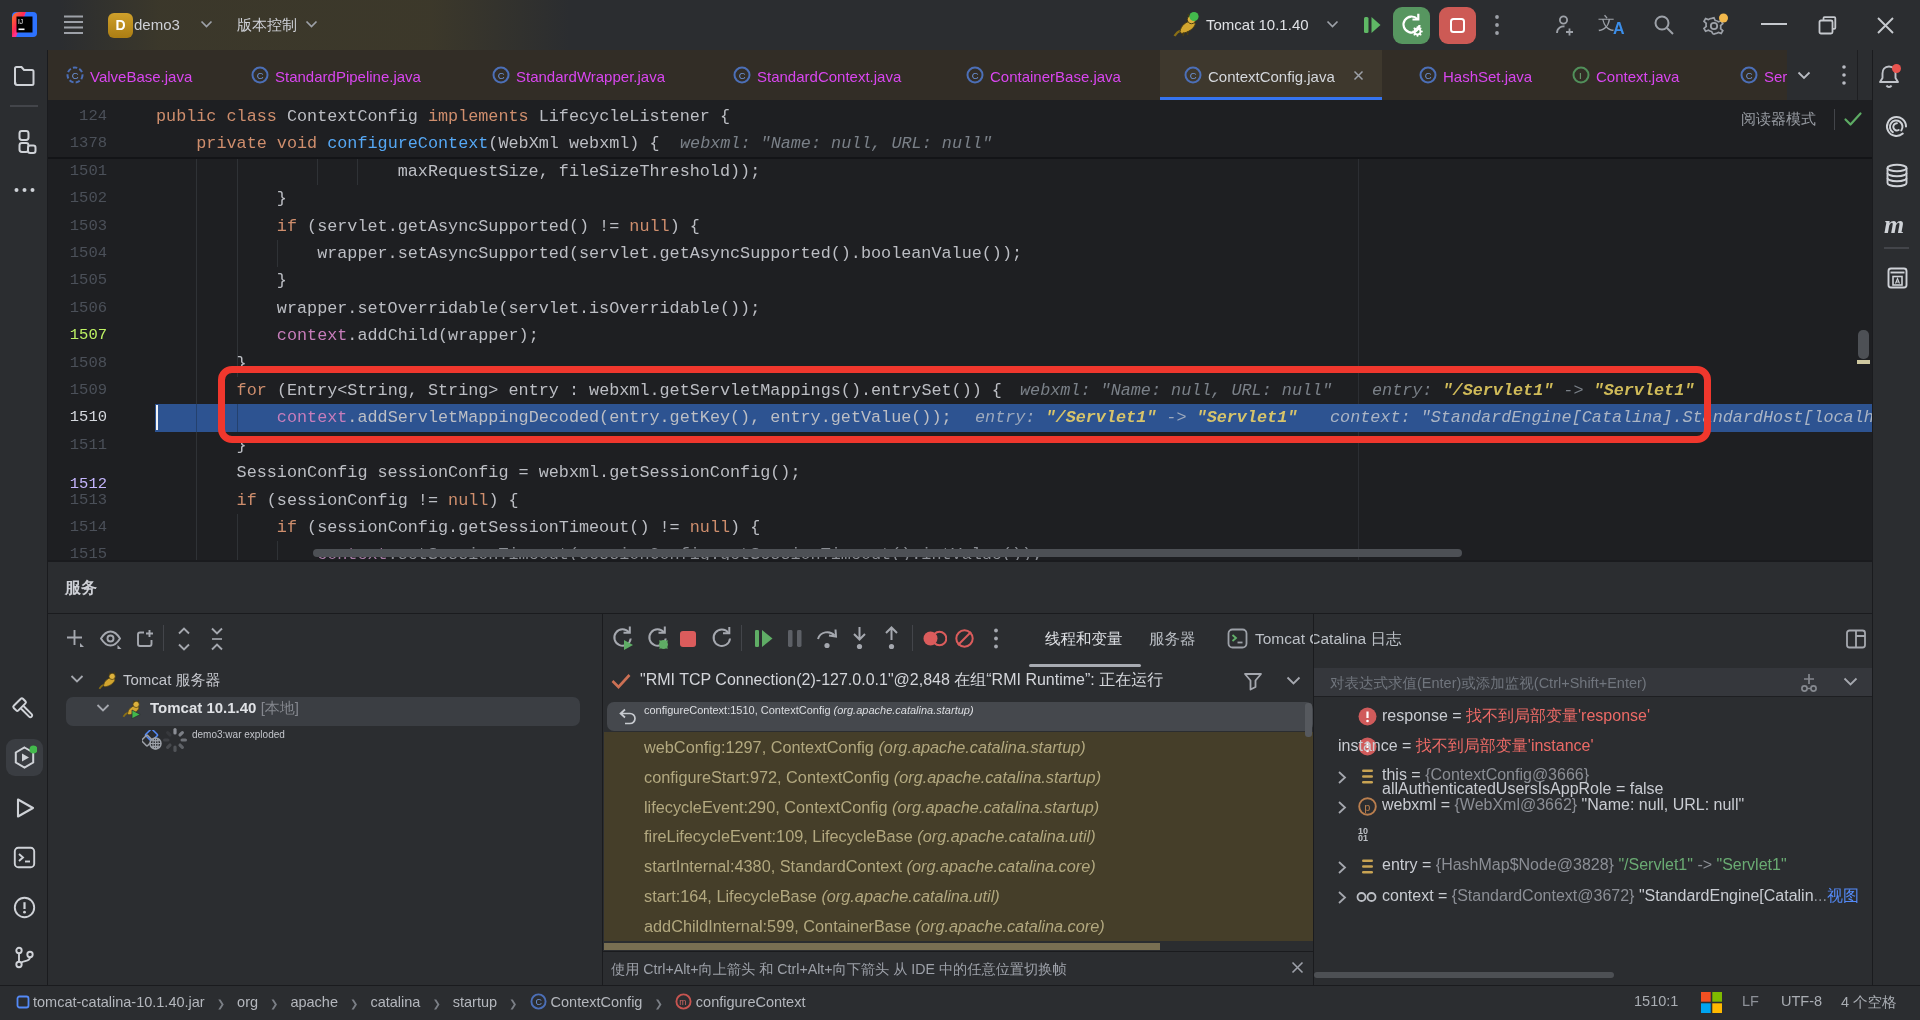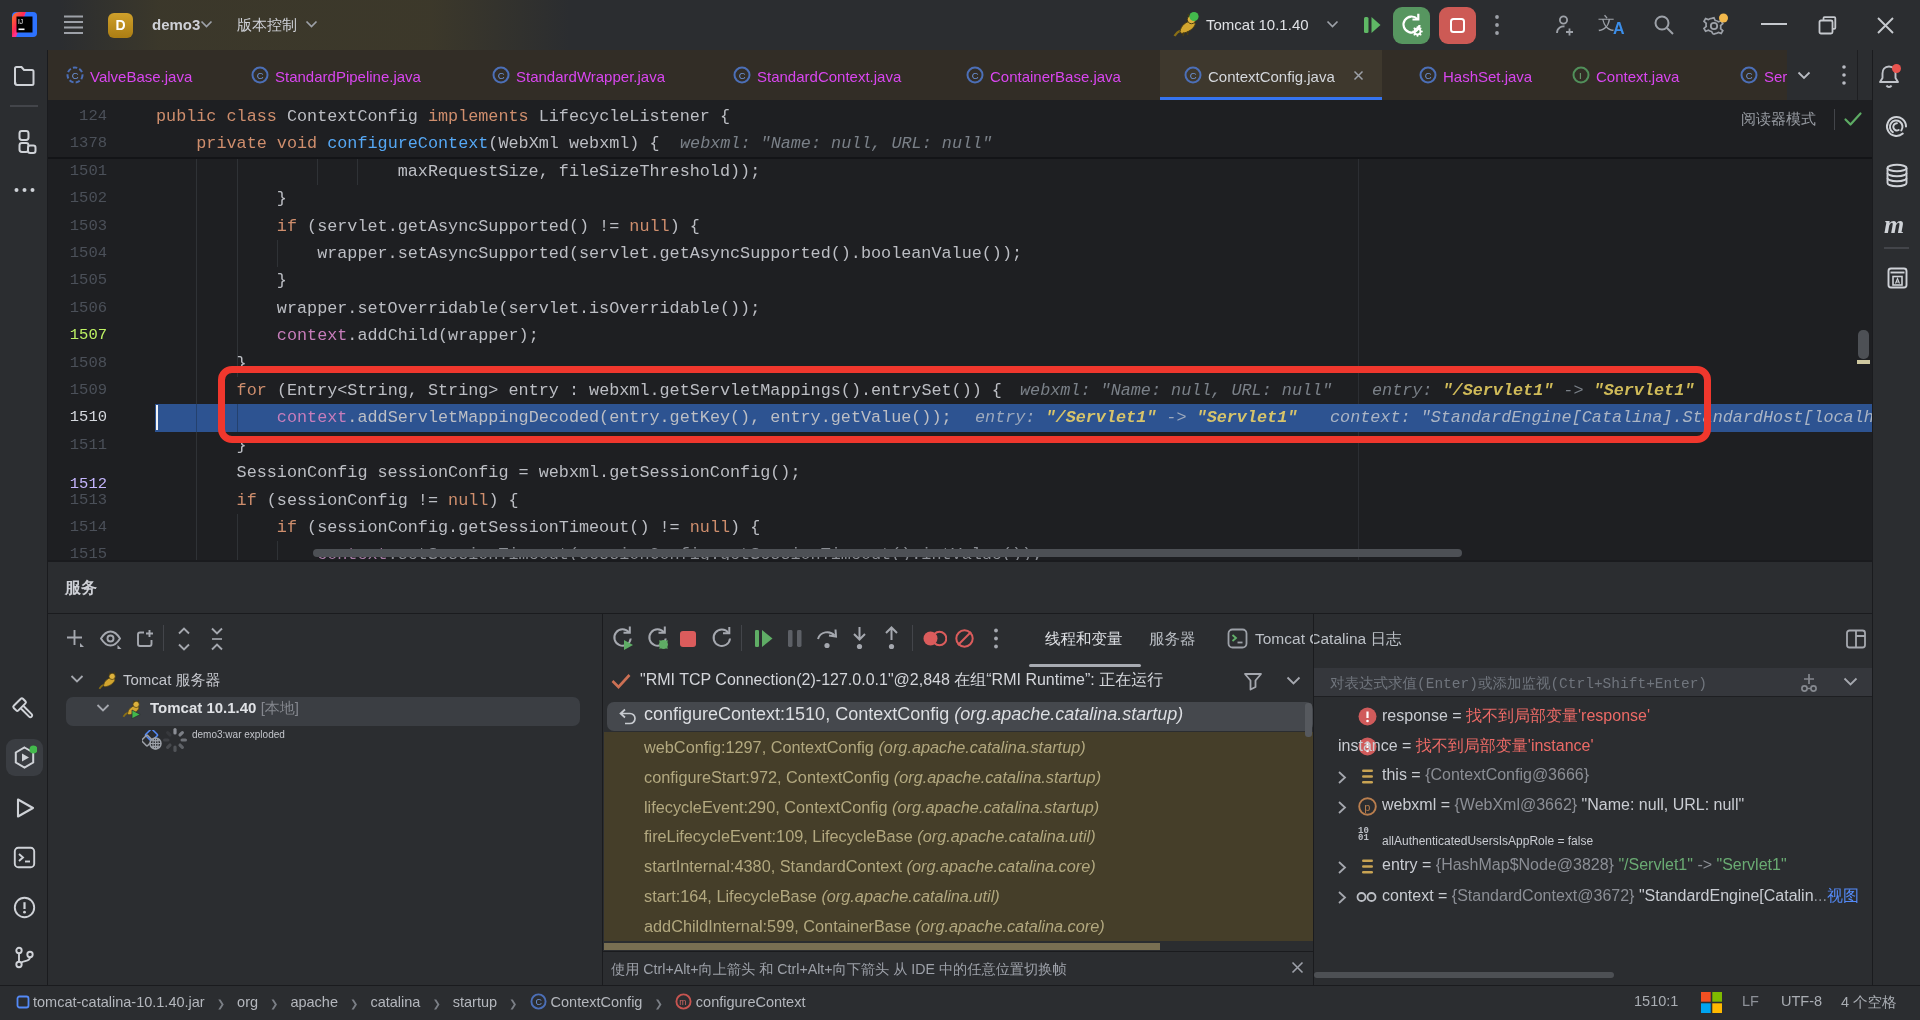--- a/index.html
+++ b/index.html
@@ -1,17 +1,17 @@
 <!DOCTYPE html>
 <html><head><meta charset="utf-8">
 <style>
 *{margin:0;padding:0;box-sizing:border-box}
 html,body{width:1920px;height:1020px;overflow:hidden;background:#1e1f22;font-family:"Liberation Sans",sans-serif}
 .ab{position:absolute}
-.mono{font-family:Liberation Mono, monospace}
+.mono{font-family:Liberation Sans, sans-serif}
 .it{font-style:italic}
 .k{color:#cf8e6d}.fl{color:#c77dbb}.md{color:#56a8f5}
 .cl{position:absolute;left:156px;font-family:"Liberation Mono",monospace;font-size:16.8px;line-height:27.4px;color:#bcbec4;white-space:pre}
 .ln{position:absolute;width:107px;text-align:right;font-family:"Liberation Mono",monospace;font-size:15.5px;line-height:27.4px;color:#4b5059}
 .hint{position:absolute;font-family:"Liberation Mono",monospace;font-size:16.8px;line-height:27.4px;font-style:italic;color:#7a8088;white-space:pre}
 .hy{color:#d0bb59;font-weight:bold}
 .tabt{position:absolute;font-size:15px;color:#d946ef;top:68px}
 .guide{position:absolute;width:1px;background:#2f3236}
 </style></head>
 <body>
@@ -33,21 +33,21 @@
  <rect x="0" y="0" width="25" height="25" rx="4" fill="#2d72ff"></rect>
  <path d="M0 25 L0 8 Q0 0 8 0 L14 0 L4 25 Z" fill="url(#ijg)"></path>
  <rect x="4.5" y="4.5" width="16" height="16" fill="#000"></rect>
  <text x="6" y="11.5" font-size="6.5" fill="#fff" font-family="Liberation Sans">IJ</text>
  <rect x="6.5" y="16.5" width="6" height="1.6" fill="#fff"></rect>
 </svg>
 <svg class="ab" style="left:63px;top:14px" width="21" height="21" viewBox="0 0 21 21" fill="none" stroke="#9da1a8" stroke-width="2">
  <path d="M1 2.5h19M1 8h19M1 13.5h19M1 19h19"></path>
 </svg>
 <div class="ab" style="left:108px;top:13px;width:25px;height:25px;border-radius:6px;background:linear-gradient(180deg,#cfa02b,#ab7d13);color:#fff;font-weight:bold;font-size:14px;text-align:center;line-height:25px">D</div>
-<div class="ab" style="left:152px;top:16px;font-size:15px;font-weight:700;color:#ced0d6">demo3</div>
+<div class="ab" style="left:134px;top:16px;font-size:15px;font-weight:400;color:#ced0d6">demo3</div>
 <svg class="ab" style="left:200px;top:20px" width="13" height="9" viewBox="0 0 13 9" fill="none" stroke="#9da1a8" stroke-width="1.7">
     <path d="M1.5 1.5l5 5 5-5"></path>
   </svg>
 <div class="ab" style="left:237px;top:16px;font-size:15px;color:#ced0d6">版本控制</div>
 <svg class="ab" style="left:305px;top:20px" width="13" height="9" viewBox="0 0 13 9" fill="none" stroke="#9da1a8" stroke-width="1.7">
     <path d="M1.5 1.5l5 5 5-5"></path>
   </svg>
 
 <svg class="ab" style="left:1172px;top:11px" width="28" height="28" viewBox="0 0 28 28">
  <path d="M2.5 25 C4.5 21.5 7 20 9.5 19.2" fill="none" stroke="#8a6f15" stroke-width="2.2"></path>
@@ -462,21 +462,21 @@
 <svg class="ab" style="left:1286px;top:676px" width="15" height="10" viewBox="0 0 15 10" fill="none" stroke="#a5a8af" stroke-width="1.8">
     <path d="M1.5 1.5 l6 6 6-6"></path>
   </svg>
 
 <div class="ab" style="left:603px;top:700px;width:710px;height:241px;background:#2b2d30"></div>
 <div class="ab" style="left:604px;top:732px;width:709px;height:209px;background:#453e29"></div>
 <div class="ab" style="left:607px;top:702px;width:706px;height:29px;border-radius:7px;background:#45484d"></div>
 <svg class="ab" style="left:618px;top:708px" width="19" height="17" viewBox="0 0 19 17" fill="none" stroke="#c8cbd0" stroke-width="1.7">
     <path d="M7 1.5 L2.5 5.5 L7 9.5 M2.5 5.5 H12 a5 5 0 0 1 5 5 v0 a5 5 0 0 1-5 5 H7"></path>
   </svg>
-<div class="ab" style="left:644px;top:704px;font-size:18px;color:#dcdee2">configureContext:1510, ContextConfig <span class="it">(org.apache.catalina.startup)</span></div>
+<div class="ab" style="left:644px;top:704px;font-size:11px;color:#dcdee2">configureContext:1510, ContextConfig <span class="it">(org.apache.catalina.startup)</span></div>
 <div class="ab" style="left:644px;top:738px;font-size:16.3px;color:#b2a87f">webConfig:1297, ContextConfig <span class="it">(org.apache.catalina.startup)</span></div>
 <div class="ab" style="left:644px;top:767.8px;font-size:16.3px;color:#b2a87f">configureStart:972, ContextConfig <span class="it">(org.apache.catalina.startup)</span></div>
 <div class="ab" style="left:644px;top:797.6px;font-size:16.3px;color:#b2a87f">lifecycleEvent:290, ContextConfig <span class="it">(org.apache.catalina.startup)</span></div>
 <div class="ab" style="left:644px;top:827.4px;font-size:16.3px;color:#b2a87f">fireLifecycleEvent:109, LifecycleBase <span class="it">(org.apache.catalina.util)</span></div>
 <div class="ab" style="left:644px;top:857.2px;font-size:16.3px;color:#b2a87f">startInternal:4380, StandardContext <span class="it">(org.apache.catalina.core)</span></div>
 <div class="ab" style="left:644px;top:887px;font-size:16.3px;color:#b2a87f">start:164, LifecycleBase <span class="it">(org.apache.catalina.util)</span></div>
 <div class="ab" style="left:644px;top:916.8px;font-size:16.3px;color:#b2a87f">addChildInternal:599, ContainerBase <span class="it">(org.apache.catalina.core)</span></div>
 <div class="ab" style="left:1305px;top:703px;width:7px;height:34px;border-radius:3px;background:#56595e"></div>
 <div class="ab" style="left:604px;top:943px;width:556px;height:7px;background:#796f52"></div>
 <div class="ab" style="left:603px;top:951px;width:710px;height:34px;background:#2b2d30;border-top:1px solid #1a1b1e"></div>
@@ -520,21 +520,21 @@
 <div class="ab" style="left:1382px;top:766px;font-size:16px;color:#c9ccd2">this = <span style="color:#8b8e95">{ContextConfig@3666}</span></div>
 <svg class="ab" style="left:1337px;top:800px" width="10" height="15" viewBox="0 0 10 15" fill="none" stroke="#a5a8af" stroke-width="1.8">
     <path d="M2 2 l6 5.5 L2 13"></path>
   </svg>
 <svg class="ab" style="left:1358px;top:797px" width="19" height="19" viewBox="0 0 19 19" fill="none">
     <circle cx="9.5" cy="9.5" r="8.3" stroke="#b97e4e" stroke-width="1.9"></circle>
     <text x="6.3" y="13.8" font-size="11" fill="#b97e4e" font-family="Liberation Sans">p</text>
   </svg>
 <div class="ab" style="left:1382px;top:796px;font-size:16px;color:#c9ccd2">webxml = <span style="color:#8b8e95">{WebXml@3662}</span> "Name: null, URL: null"</div>
 <div class="ab mono" style="left:1358px;top:828px;font-size:9px;line-height:7px;color:#bdc0c6;font-weight:bold">10<br>01</div>
-<div class="ab" style="left:1382px;top:834px;font-size:12px;color:#c9ccd2">allAuthenticatedUsersIsAppRole = false</div>
+<div class="ab" style="left:1382px;top:780px;font-size:16px;color:#c9ccd2">allAuthenticatedUsersIsAppRole = false</div>
 <svg class="ab" style="left:1337px;top:860px" width="10" height="15" viewBox="0 0 10 15" fill="none" stroke="#a5a8af" stroke-width="1.8">
     <path d="M2 2 l6 5.5 L2 13"></path>
   </svg>
 <svg class="ab" style="left:1359px;top:858px" width="17" height="17" viewBox="0 0 17 17" fill="none" stroke="#c8a353" stroke-width="2">
     <rect x="3" y="1.5" width="11" height="2.6" rx="1.3" fill="#c8a353" stroke="none"></rect>
     <rect x="3" y="7.2" width="11" height="2.6" rx="1.3" fill="#c8a353" stroke="none"></rect>
     <rect x="3" y="12.9" width="11" height="2.6" rx="1.3" fill="#c8a353" stroke="none"></rect>
   </svg>
 <div class="ab" style="left:1382px;top:856px;font-size:16px;color:#c9ccd2">entry = <span style="color:#8b8e95">{HashMap$Node@3828}</span> <span style="color:#6aab73">"/Servlet1"</span> <span style="color:#8b8e95">-&gt;</span> <span style="color:#6aab73">"Servlet1"</span></div>
 <svg class="ab" style="left:1337px;top:890px" width="10" height="15" viewBox="0 0 10 15" fill="none" stroke="#a5a8af" stroke-width="1.8">

